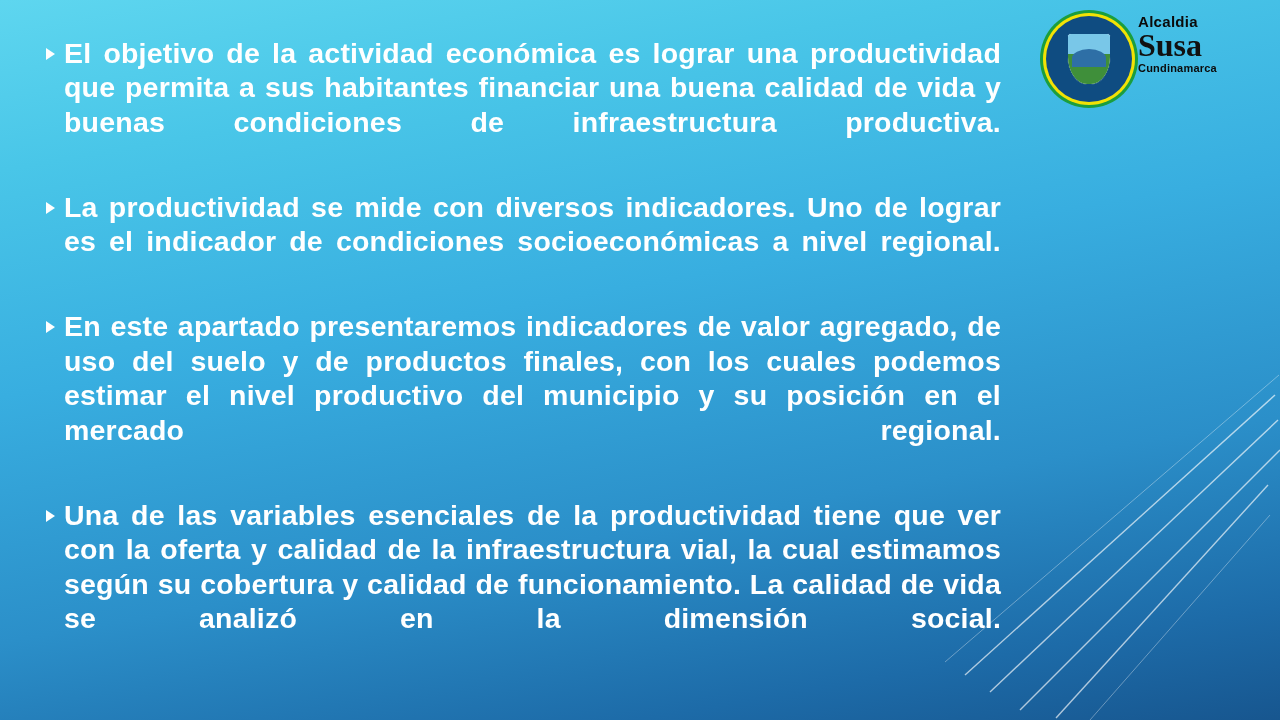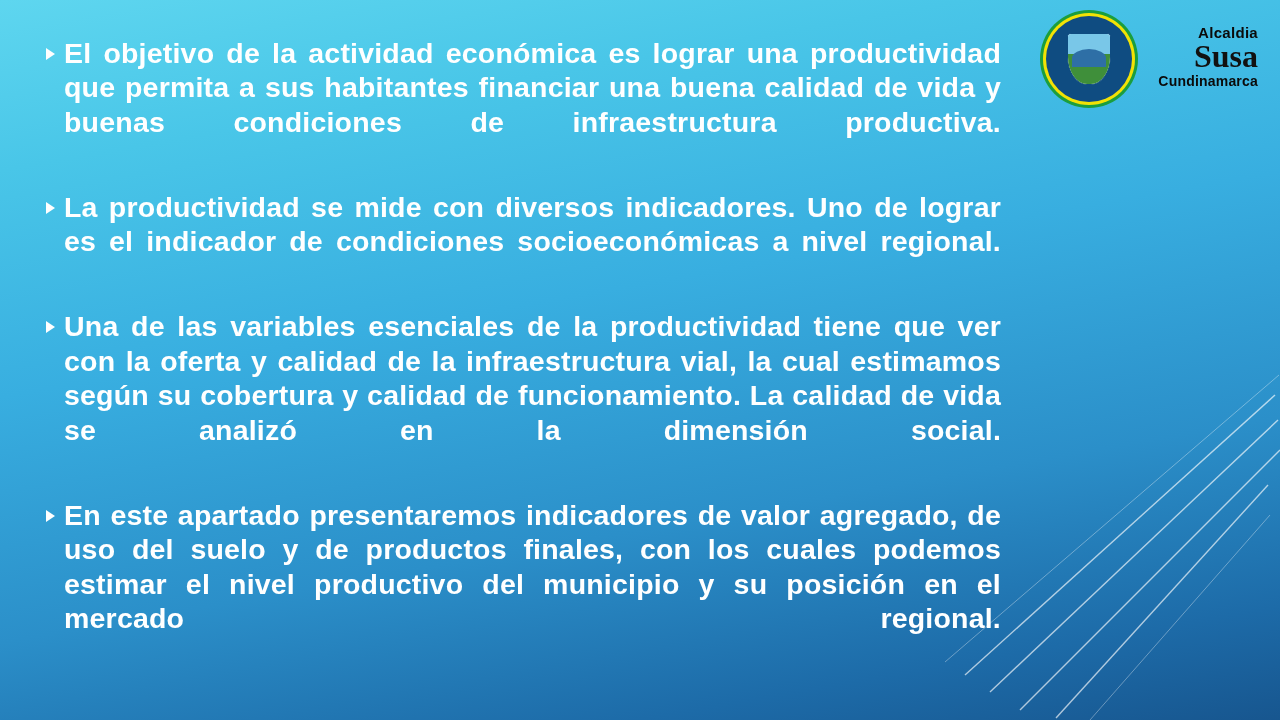--- a/index.html
+++ b/index.html
@@ -114,40 +114,40 @@
     position: absolute; left:0; bottom:0; right:0; height: 60%;
     background: #3f8f3a;
   }
   .logo-seal .shield .hill {
     position: absolute; left: 4px; top: 30%; width: 34px; height: 18px;
     background: #2e6fa6; border-radius: 50% 50% 0 0;
   }
   .logo-text {
     position: absolute;
     left: 92px;
-    top: 11px;
+    top: 0;
     width: 120px;
-    text-align: right;
+    text-align: left;
     color: #0b0b0b;
   }
   .logo-alcaldia {
     font-size: 15px;
     font-weight: bold;
     line-height: 1;
     letter-spacing: 0.3px;
   }
   .logo-susa {
     font-size: 32px;
     font-weight: bold;
     line-height: 1.05;
     color: #111;
     font-family: "Liberation Serif", serif;
   }
   .logo-cundi {
-    font-size: 14px;
+    font-size: 11px;
     font-weight: bold;
     line-height: 1;
     letter-spacing: 0.2px;
   }
 </style>
 </head>
 <body>
 
 <div class="slide">
 
@@ -192,24 +192,24 @@
       <span class="marker">
           <span class="tri"></span>
         </span>
       <div class="bullet-text">La productividad se mide con diversos indicadores. Uno de lograr es el indicador de condiciones socioeconómicas a nivel regional.</div>
     </div>
 
     <div class="bullet">
       <span class="marker">
           <span class="tri"></span>
         </span>
+      <div class="bullet-text">En este apartado presentaremos indicadores de valor agregado, de uso del suelo y de productos finales, con los cuales podemos estimar el nivel productivo del municipio y su posición en el mercado regional.</div>
+    </div>
+
+    <div class="bullet">
+      <span class="marker">
+          <span class="tri"></span>
+        </span>
       <div class="bullet-text">Una de las variables esenciales de la productividad tiene que ver con la oferta y calidad de la infraestructura vial, la cual estimamos según su cobertura y calidad de funcionamiento. La calidad de vida se analizó en la dimensión social.</div>
-    </div>
-
-    <div class="bullet">
-      <span class="marker">
-          <span class="tri"></span>
-        </span>
-      <div class="bullet-text">En este apartado presentaremos indicadores de valor agregado, de uso del suelo y de productos finales, con los cuales podemos estimar el nivel productivo del municipio y su posición en el mercado regional.</div>
     </div>
 
   </div>
 </div>
 
 </body></html>

